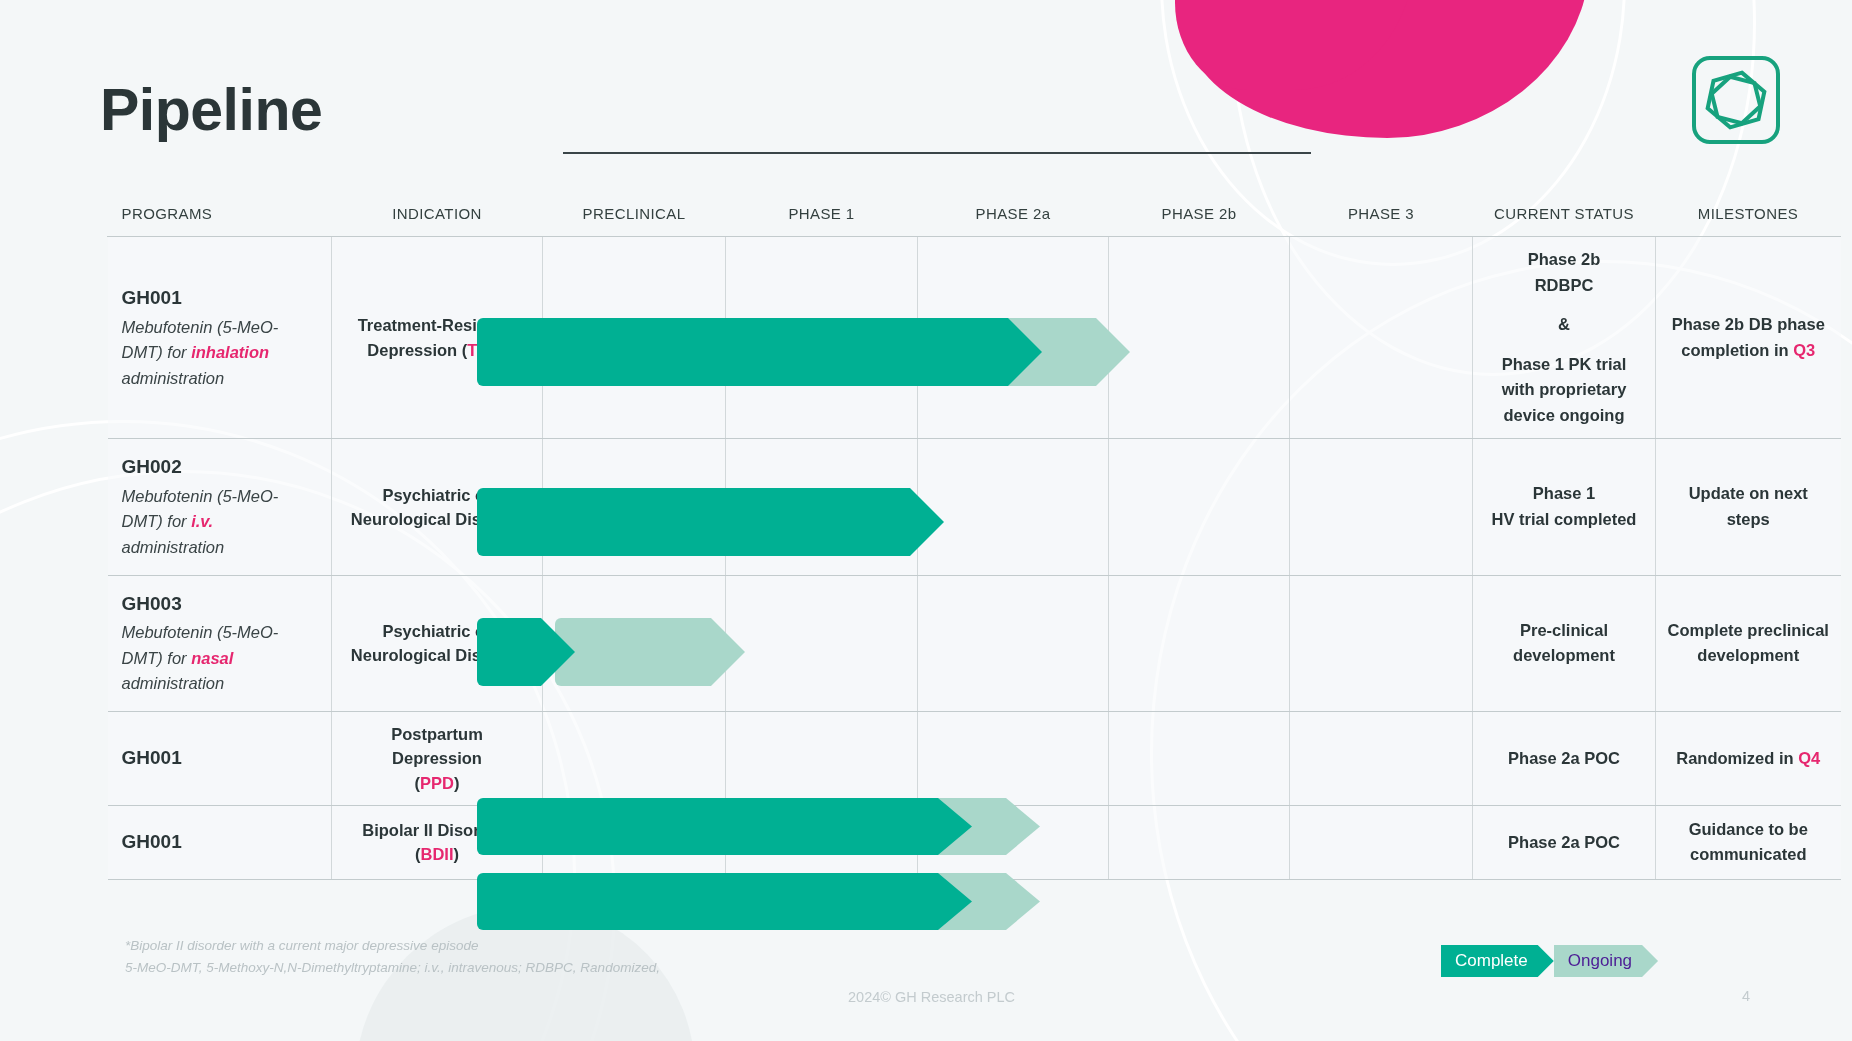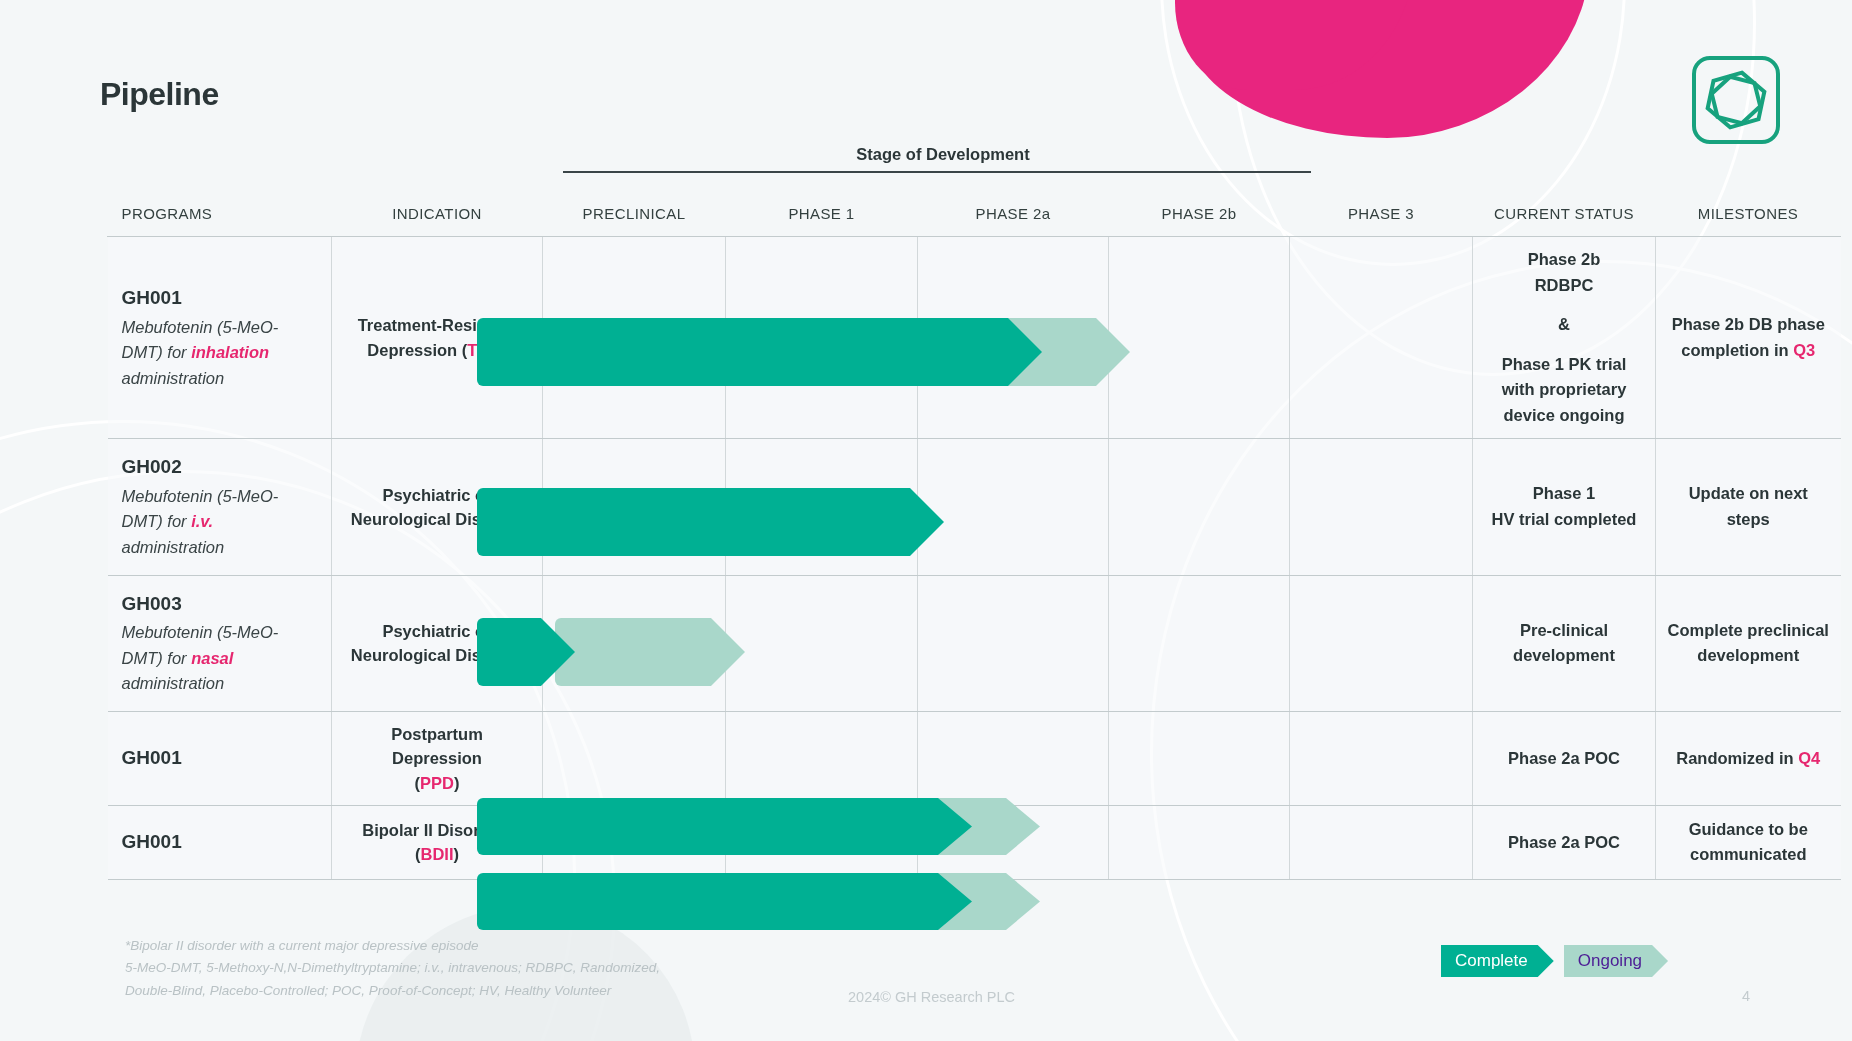--- a/index.html
+++ b/index.html
@@ -34,21 +34,21 @@
   #swoosh-e{left:1150px;top:260px;width:900px;height:980px;border-width:3px;}
   #blob-bl{
     position:absolute;left:355px;top:905px;width:340px;height:200px;
     background:#e9edef;border-radius:52% 48% 0 0 / 88% 84% 0 0;opacity:.85;
   }
   
   #logo{position:absolute;left:1688px;top:52px;width:96px;height:96px;}
   
   #title{
     position:absolute;left:100px;top:76px;
-    font-size:32px;font-weight:bold;letter-spacing:-.5px;color:#2b3638;
+    font-size:59px;font-weight:bold;letter-spacing:-.5px;color:#2b3638;
   }
   
   #stage-wrap{position:absolute;left:563px;top:145px;width:760px;text-align:center;}
   #stage-label{font-size:16.5px;font-weight:bold;color:#2b3638;}
   #stage-rule{margin-top:7px;height:0;border-top:2.5px solid #3a4548;width:748px;margin-left:0;}
   
   #table{
     position:absolute;left:107px;top:205px;width:1556px;
     border-collapse:collapse;
     table-layout:fixed;
@@ -97,21 +97,21 @@
 
   
   #bars{position:absolute;left:0;top:0;width:1852px;height:1041px;pointer-events:none;}
   .bar{position:absolute;}
   
   #footnotes{
     position:absolute;left:125px;top:935px;width:640px;
     font-size:13.5px;font-style:italic;color:#b9c2c5;line-height:1.65;
   }
   
-  #legend{position:absolute;left:1441px;top:945px;display:flex;gap:10px;align-items:center;}
+  #legend{position:absolute;left:1441px;top:945px;display:flex;gap:0;align-items:center;}
   .leg{
     position:relative;height:32px;display:flex;align-items:center;
     padding:0 26px 0 14px;font-size:17px;
     clip-path:polygon(0 0, calc(100% - 16px) 0, 100% 50%, calc(100% - 16px) 100%, 0 100%);
   }
   .leg.complete{background:#00b093;color:#ffffff;}
   .leg.ongoing{background:#a9d7ca;color:#4c1d95;}
   
   #copyright{position:absolute;left:848px;top:989px;font-size:14.5px;color:#c3cbce;}
   #pagenum{position:absolute;left:1742px;top:988px;font-size:14.5px;color:#c3cbce;}
@@ -134,21 +134,20 @@
   <svg width="96" height="96" viewBox="0 0 96 96" fill="none">
     <rect x="6" y="6" width="84" height="84" rx="16" ry="16" stroke="#17a27e" stroke-width="4" fill="none"></rect>
     <path d="M48 20 L74 34 L74 62 L48 76 L22 62 L22 34 Z" stroke="#17a27e" stroke-width="4" fill="none" transform="rotate(12 48 48)"></path>
     <path d="M48 24 L70 36 L70 60 L48 72 L26 60 L26 36 Z" stroke="#17a27e" stroke-width="4" fill="none" transform="rotate(-14 48 48)"></path>
   </svg>
 </div>
 
 <div id="title">Pipeline</div>
 
 <div id="stage-wrap">
-  <div id="stage-label">Stage of Development</div>
   <div id="stage-rule"></div>
 </div>
 
 <table id="table">
   <colgroup>
     <col class="c-prog">
       <col class="c-ind">
       <col class="c-pre">
       <col class="c-p1">
     <col class="c-p2a">
@@ -329,21 +328,20 @@
     <div class="bar" style="left: 477px; top: 318px; width: 565px; height: 68px; background: rgb(0, 176, 147); clip-path: polygon(0px 0px, calc(100% - 34px) 0px, 100% 50%, calc(100% - 34px) 100%, 0px 100%); border-radius: 6px;"></div>
     <div class="bar" style="left: 477px; top: 488px; width: 467px; height: 68px; background: rgb(0, 176, 147); clip-path: polygon(0px 0px, calc(100% - 34px) 0px, 100% 50%, calc(100% - 34px) 100%, 0px 100%); border-radius: 6px;"></div>
     <div class="bar" style="left: 477px; top: 618px; width: 98px; height: 68px; background: rgb(0, 176, 147); clip-path: polygon(0px 0px, calc(100% - 34px) 0px, 100% 50%, calc(100% - 34px) 100%, 0px 100%); border-radius: 6px;"></div>
     <div class="bar" style="left: 477px; top: 798px; width: 495px; height: 57px; background: rgb(0, 176, 147); clip-path: polygon(0px 0px, calc(100% - 34px) 0px, 100% 50%, calc(100% - 34px) 100%, 0px 100%); border-radius: 6px;"></div>
     <div class="bar" style="left: 477px; top: 873px; width: 495px; height: 57px; background: rgb(0, 176, 147); clip-path: polygon(0px 0px, calc(100% - 34px) 0px, 100% 50%, calc(100% - 34px) 100%, 0px 100%); border-radius: 6px;"></div>
   </div>
 
 <div id="footnotes">
   <div>*Bipolar II disorder with a current major depressive episode</div>
   <div>5-MeO-DMT, 5-Methoxy-N,N-Dimethyltryptamine; i.v., intravenous; RDBPC, Randomized,</div>
-  <div>Double-Blind, Placebo-Controlled; POC, Proof-of-Concept; HV, Healthy Volunteer</div>
 </div>
 
 <div id="legend">
   <div class="leg complete">Complete</div>
   <div class="leg ongoing">Ongoing</div>
 </div>
 
 <div id="copyright">2024© GH Research PLC</div>
 <div id="pagenum">4</div>
 

